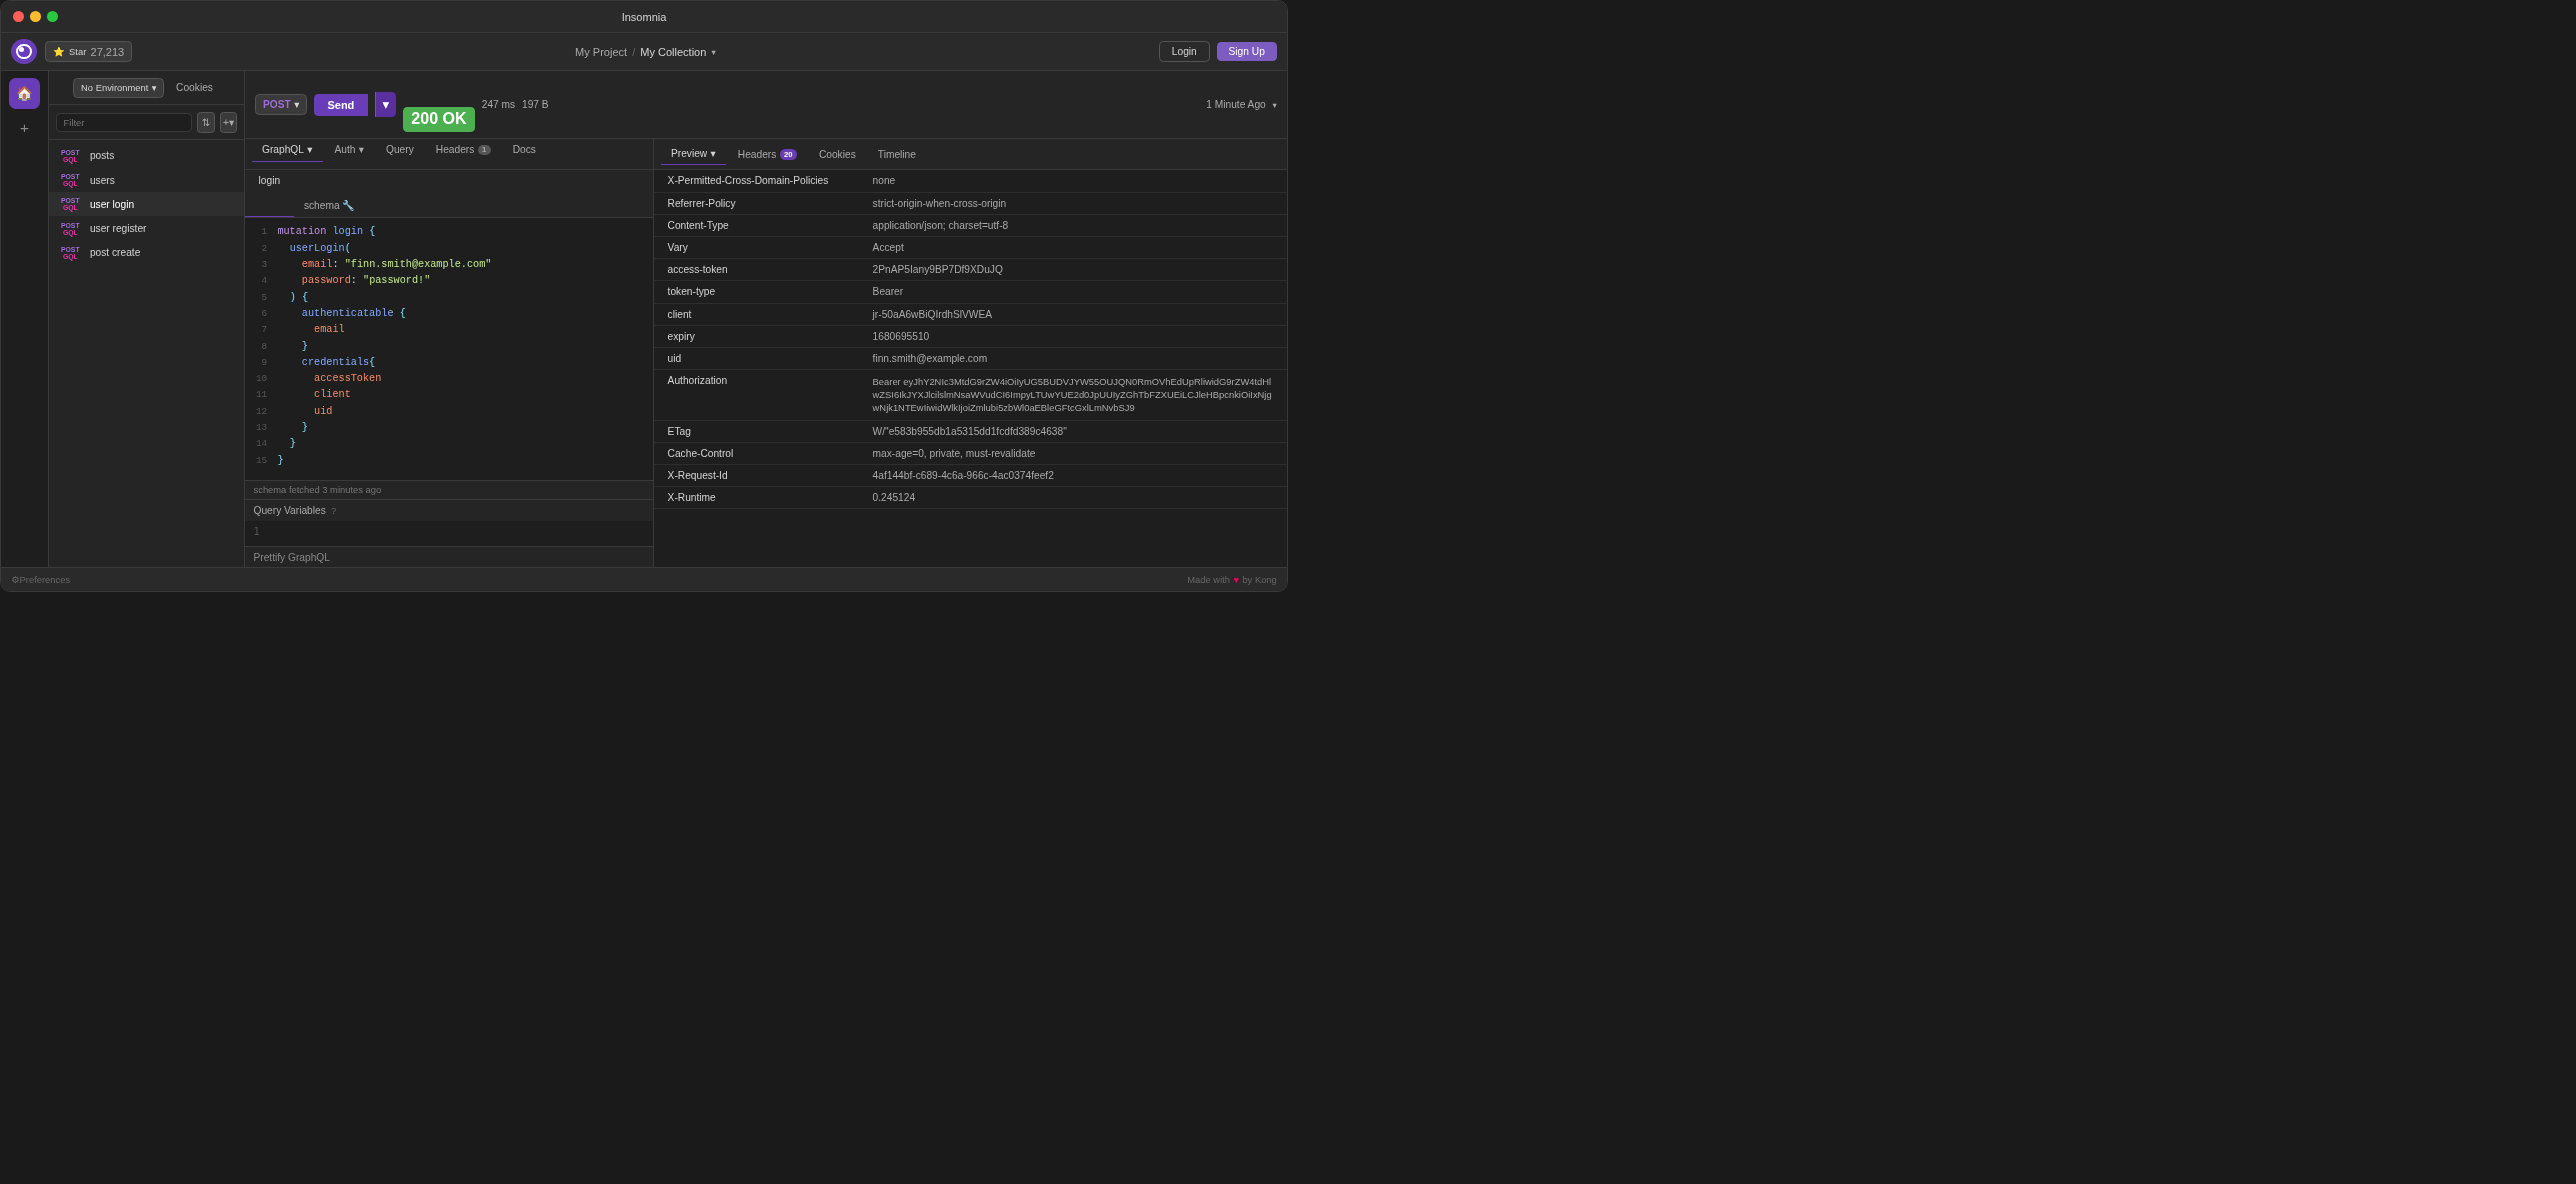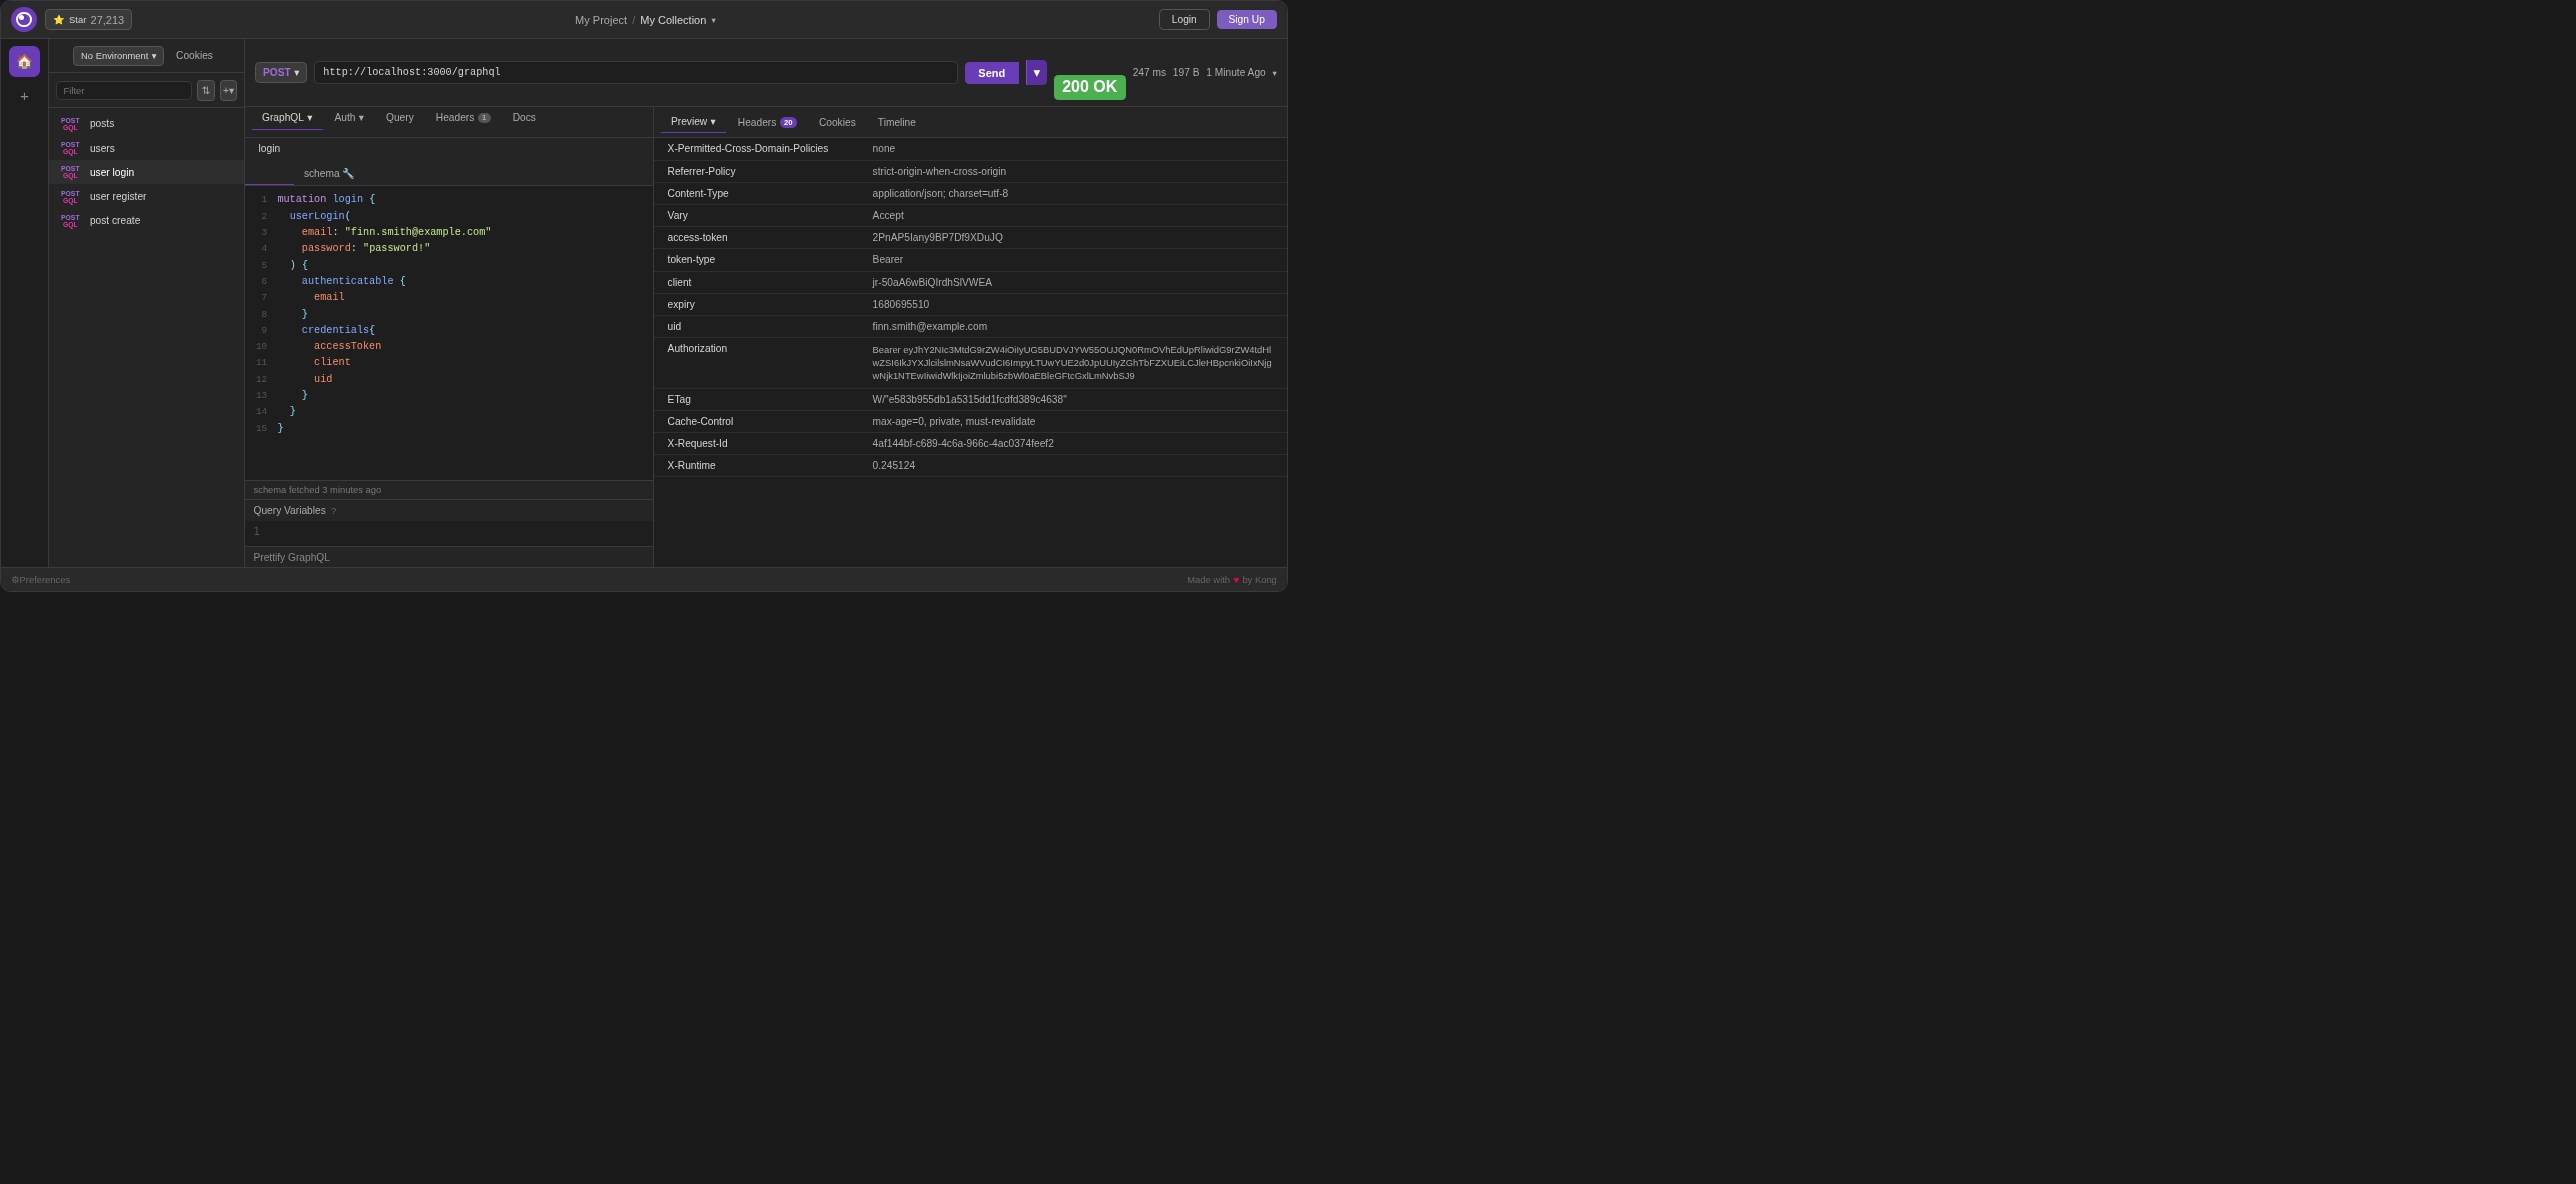--- a/index.html
+++ b/index.html
@@ -591,20 +591,28 @@
       font-size: 10.2px;
       cursor: pointer;
       padding: 3.4px 6.8px;
     }
   </style>
 </head>
 <body>
 
 <div class="window">
 
+  <div class="titlebar">
+    <div class="titlebar-buttons">
+      <button class="tb-btn tb-close"></button>
+      <button class="tb-btn tb-min"></button>
+      <button class="tb-btn tb-max"></button>
+    </div>
+    <span class="titlebar-title">Insomnia</span>
+  </div>
 
   <div class="header-bar">
     <div class="logo-circle">
       <div class="logo-inner"></div>
     </div>
     <button class="star-btn">
       <span class="star-icon">⭐</span>
       <span>Star</span>
       <span class="star-count">27,213</span>
     </button>
@@ -679,21 +687,20 @@
       </div>
     </div>
 
     <div class="main-content">
 
       <div class="request-bar">
         <div class="method-select">
           <span class="post-text">POST</span>
           <span>▾</span>
         </div>
-        <input class="url-input" type="text" value="http://localhost:3000/graphql" style="">
         <button class="send-btn">Send</button>
         <button class="send-dropdown">▾</button>
         <span class="status-badge">200 OK</span>
         <span class="timing-info">247 ms</span>
         <span class="timing-info">197 B</span>
         <span class="time-ago">1 Minute Ago</span>
         <span style="color:#aaa;font-size:8.5px;">▾</span>
       </div>
 
       <div class="split-pane">

